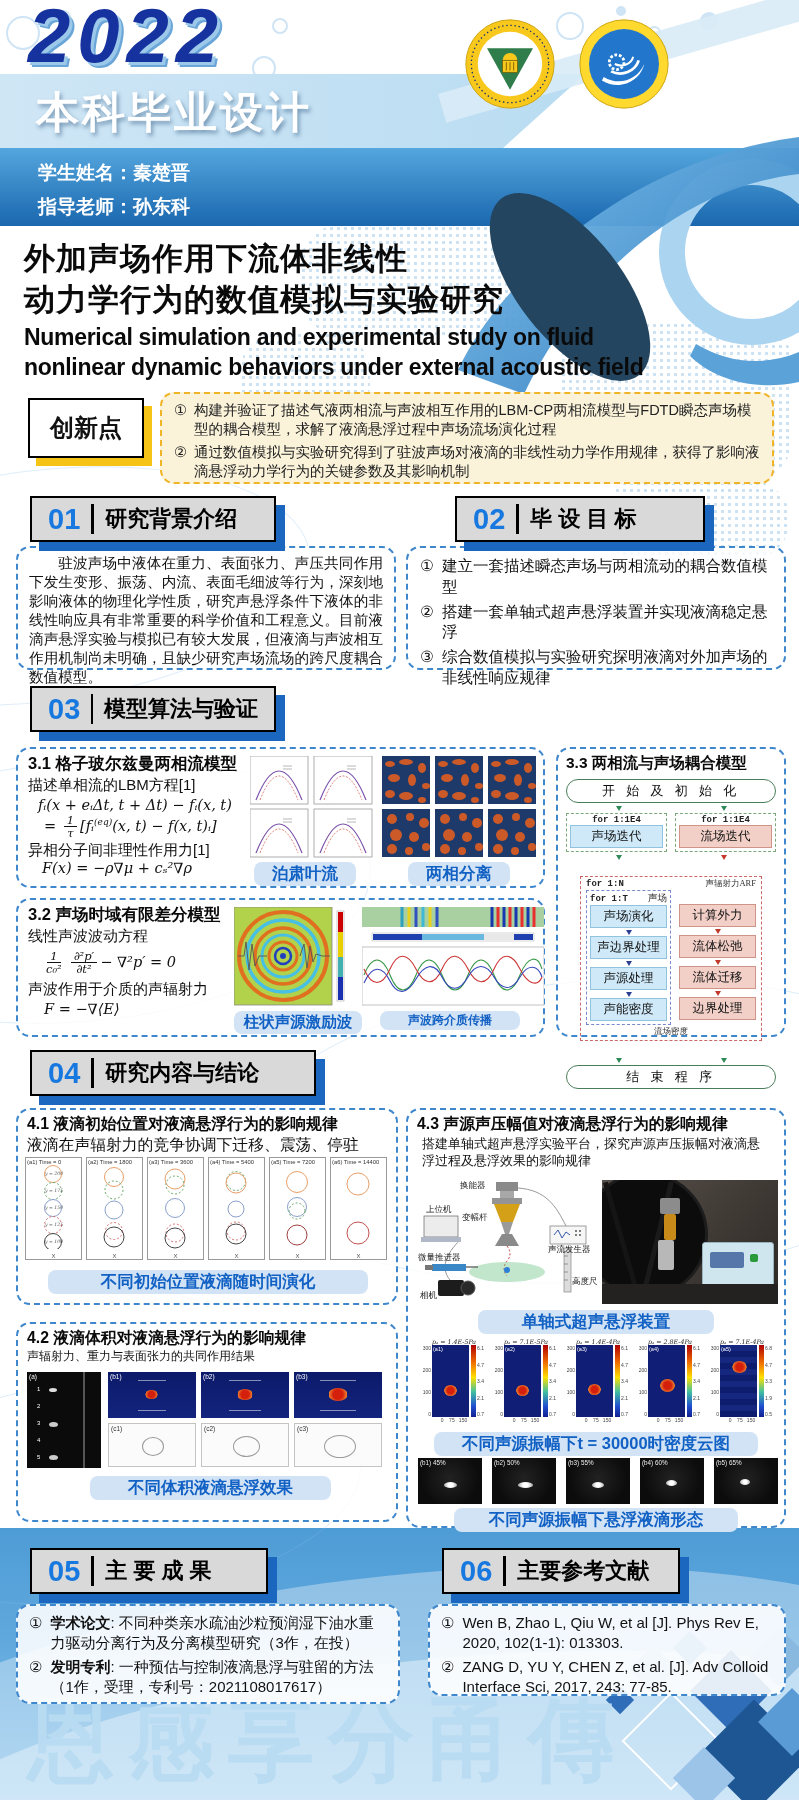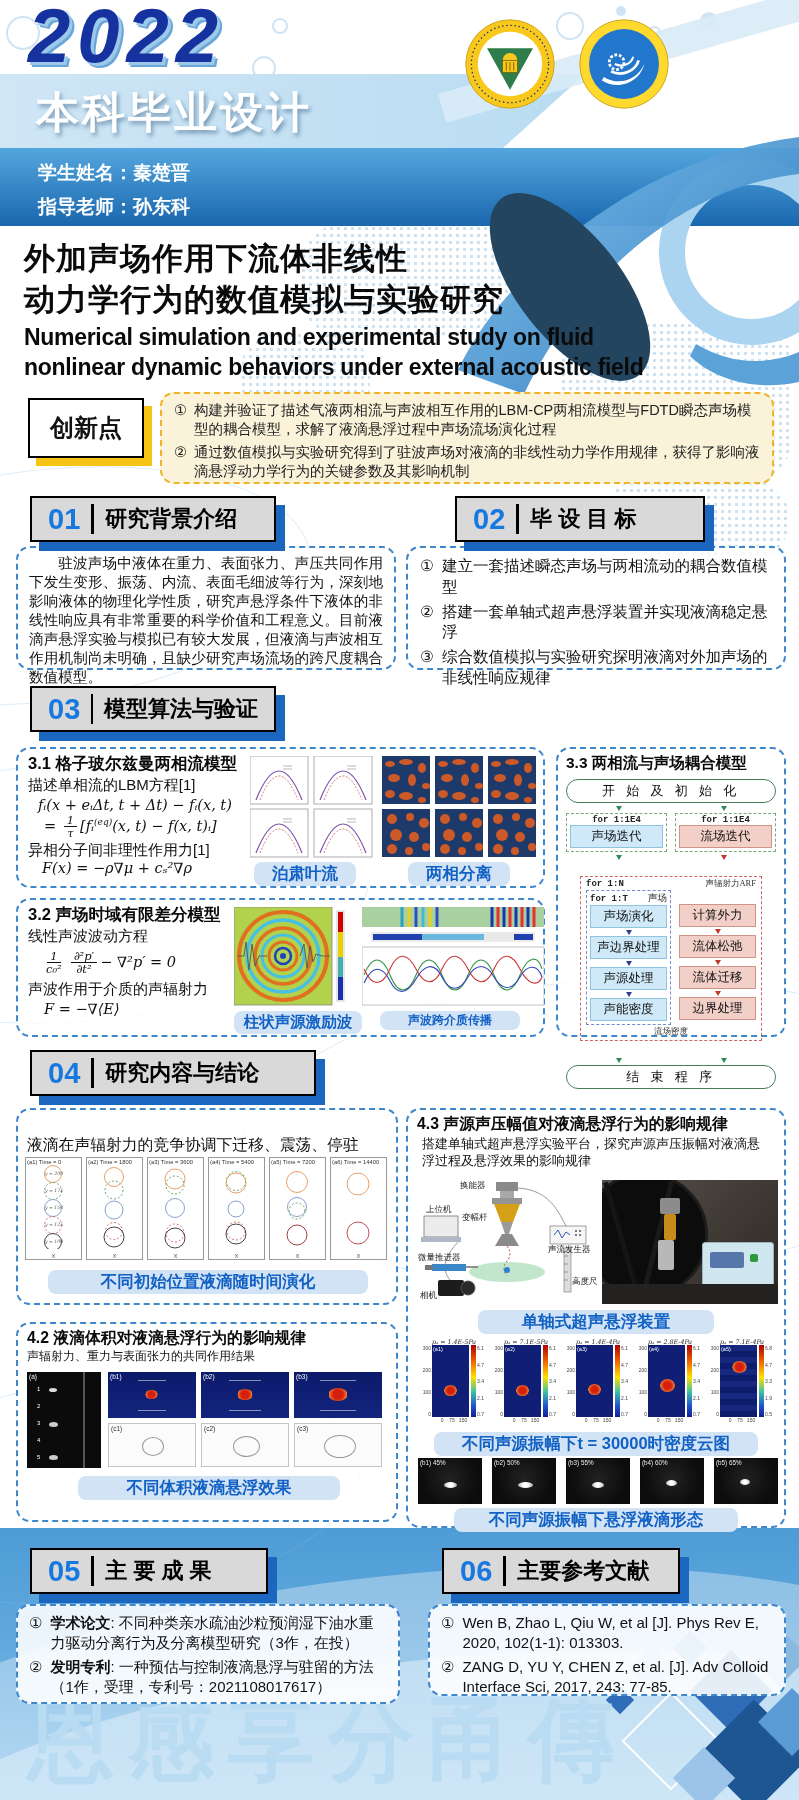--- a/index.html
+++ b/index.html
@@ -458,20 +458,21 @@
     </div>
   </div>
 
   <div class="sech" style="left:30px;top:1050px;width:286px">
     <span class="num">04</span>
     <span class="bar"></span>
     <span class="t">研究内容与结论</span>
   </div>
 
   <div class="dbox" style="left:16px;top:1108px;width:382px;height:197px">
+    <div class="subt" style="position:absolute;left:9px;top:4px;font-size:15.8px">4.1 液滴初始位置对液滴悬浮行为的影响规律</div>
     <div class="bodyt" style="position:absolute;left:9px;top:25px;font-size:15.8px">液滴在声辐射力的竞争协调下迁移、震荡、停驻</div>
     <div class="abs" style="left:7px;top:47px;display:flex;gap:4px">
       <div class="p41">
         <div class="p41-lab">(a1) Time = 0</div>
         <svg width="55" height="84" viewBox="0 0 55 84">
           <circle cx="27" cy="9" r="8.5" fill="none" stroke="#e8a06a"></circle>
           <circle cx="27" cy="26" r="8.5" fill="none" stroke="#6aa86a" stroke-dasharray="2,2"></circle>
           <circle cx="27" cy="43" r="8.5" fill="none" stroke="#8aa0cc"></circle>
           <circle cx="27" cy="60" r="8.5" fill="none" stroke="#d87070" stroke-dasharray="2,2"></circle>
           <circle cx="27" cy="77" r="8.5" fill="none" stroke="#444"></circle>
@@ -580,21 +581,21 @@
       </div>
       <div class="pexp" style="width:88px;height:44px">
         <span class="tlabd">(c2)</span>
         <span class="gcirc" style="left:31px;top:12px;width:25px;height:19px"></span>
       </div>
       <div class="pexp" style="width:88px;height:44px">
         <span class="tlabd">(c3)</span>
         <span class="gcirc" style="left:29px;top:11px;width:30px;height:21px"></span>
       </div>
     </div>
-    <div class="pill" style="left:60px;top:152px;width:262px">不同体积液滴悬浮效果</div>
+    <div class="pill" style="left:72px;top:152px;width:241px">不同体积液滴悬浮效果</div>
   </div>
 
   <div class="dbox" style="left:406px;top:1108px;width:380px;height:420px">
     <div class="subt" style="position:absolute;left:9px;top:4px;font-size:15.8px">4.3 声源声压幅值对液滴悬浮行为的影响规律</div>
     <div class="bodyt" style="position:absolute;left:14px;top:26px;width:346px;font-size:13px;line-height:1.3">搭建单轴式超声悬浮实验平台，探究声源声压振幅对液滴悬浮过程及悬浮效果的影响规律</div>
 
     <div class="abs" style="left:8px;top:70px;width:182px;height:124px">
       <svg width="182" height="124" viewBox="0 0 182 124">
         <path d="M102,8 C130,10 140,26 150,46" fill="none" stroke="#999" stroke-width="1"></path>
         <path d="M44,60 C30,74 24,88 34,100" fill="none" stroke="#999" stroke-width="1"></path>

